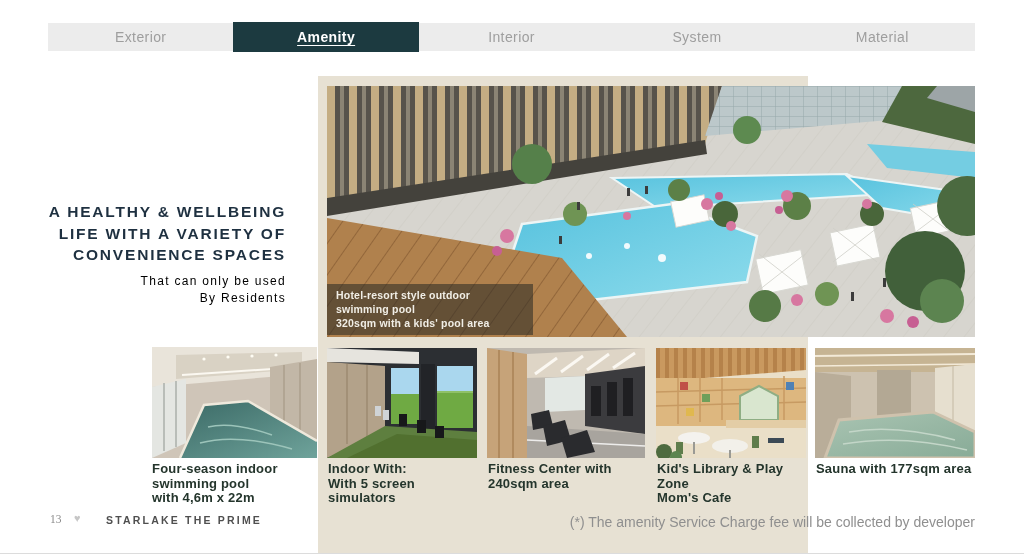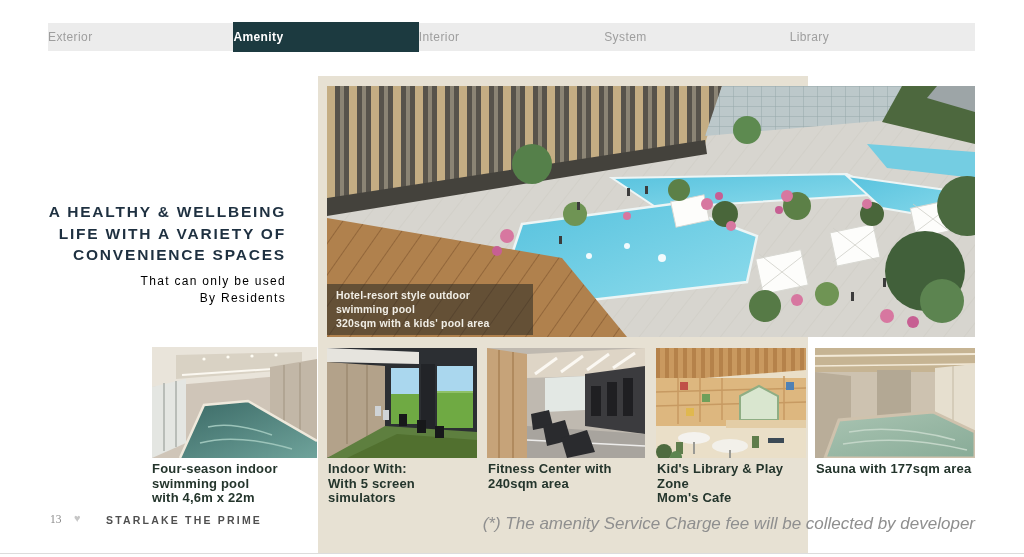--- a/index.html
+++ b/index.html
@@ -2,24 +2,24 @@
 <html><head>
 <meta charset="utf-8">
 <style>
   html,body{margin:0;padding:0;background:#ffffff;}
   .slide{position:relative;width:1024px;height:557px;background:#ffffff;overflow:hidden;
          font-family:"Liberation Sans",sans-serif;}
 
   
   .tabbar{position:absolute;left:48px;top:23px;width:927px;height:28px;background:#ececec;
           display:flex;align-items:stretch;}
-  .tab{flex:1;display:flex;align-items:center;
-       font-size:12px;color:#9e9e9e;letter-spacing:.4px;cursor:pointer;}
+  .tab{flex:1;display:flex;align-items:center;justify-content:center;
+       font-size:14px;color:#9e9e9e;letter-spacing:.4px;cursor:pointer;}
   .tab.active{background:#1c3a40;color:#ffffff;font-weight:bold;margin-top:-1px;margin-bottom:-1px;}
-  .tab.active .tab-label{text-underline-offset:3px;}
+  .tab.active .tab-label{text-decoration:underline;text-underline-offset:3px;}
 
   
   .panel{position:absolute;left:318px;top:76px;width:490px;height:477px;background:#e7e1d3;}
 
   
   .headline{position:absolute;left:38px;top:201px;width:248px;text-align:right;}
   .h-line{font-size:15.5px;font-weight:bold;color:#1e3040;letter-spacing:1.8px;line-height:21.5px;}
   .subtitle{margin-top:7px;}
   .sub-line{font-size:12px;color:#000000;letter-spacing:1.3px;line-height:17px;}
 
@@ -45,21 +45,21 @@
   .c4{left:657px;width:152px;}
   .c5{left:816px;width:162px;}
   .cap-line{font-size:13px;font-weight:bold;color:#24352c;line-height:14.5px;letter-spacing:.2px;}
 
   
   .page-number{position:absolute;left:50px;top:513px;font-family:"Liberation Serif",serif;
                font-size:11.5px;color:#8a8a8a;}
   .heart{position:absolute;left:74px;top:512px;font-size:11px;color:#c6c6c6;}
   .brand{position:absolute;left:106px;top:514px;font-size:10.5px;color:#4f4f4f;
          letter-spacing:2.2px;font-weight:bold;}
-  .note{position:absolute;right:49px;top:514px;font-size:17px;color:#8f8f8f;font-style:italic;}
+  .note{position:absolute;right:49px;top:514px;font-size:14px;color:#8f8f8f;}
 
   .bottom-line{position:absolute;left:0;top:553px;width:1024px;height:1px;background:#dcdcdc;}
 </style>
 </head>
 <body>
 
 <div class="slide">
 
   <div class="tabbar">
     <div class="tab">
@@ -68,21 +68,21 @@
     <div class="tab active">
         <span class="tab-label">Amenity</span>
       </div>
     <div class="tab">
         <span class="tab-label">Interior</span>
       </div>
     <div class="tab">
         <span class="tab-label">System</span>
       </div>
     <div class="tab">
-        <span class="tab-label">Library</span>
+        <span class="tab-label">Material</span>
       </div>
   </div>
 
   <div class="panel"></div>
 
   <div class="headline">
     <div class="h-line">A HEALTHY &amp; WELLBEING</div>
     <div class="h-line">LIFE WITH A VARIETY OF</div>
     <div class="h-line">CONVENIENCE SPACES</div>
     <div class="subtitle">

